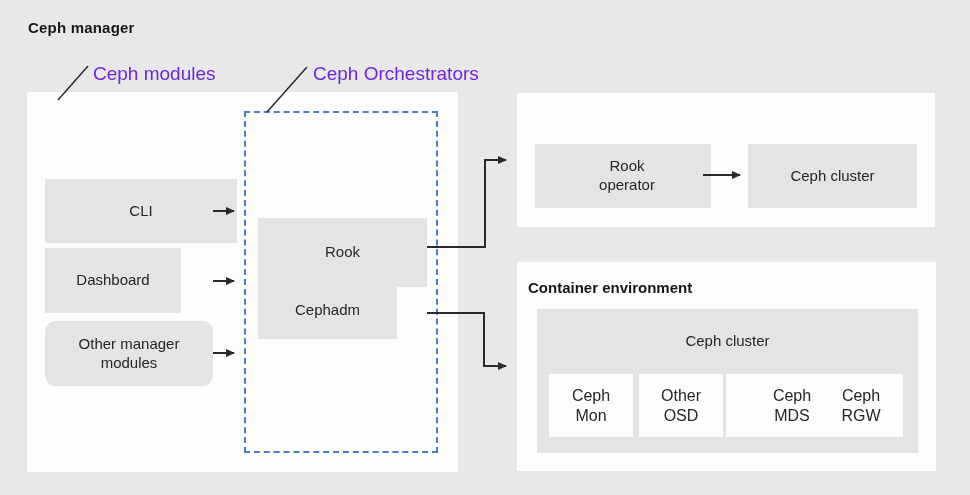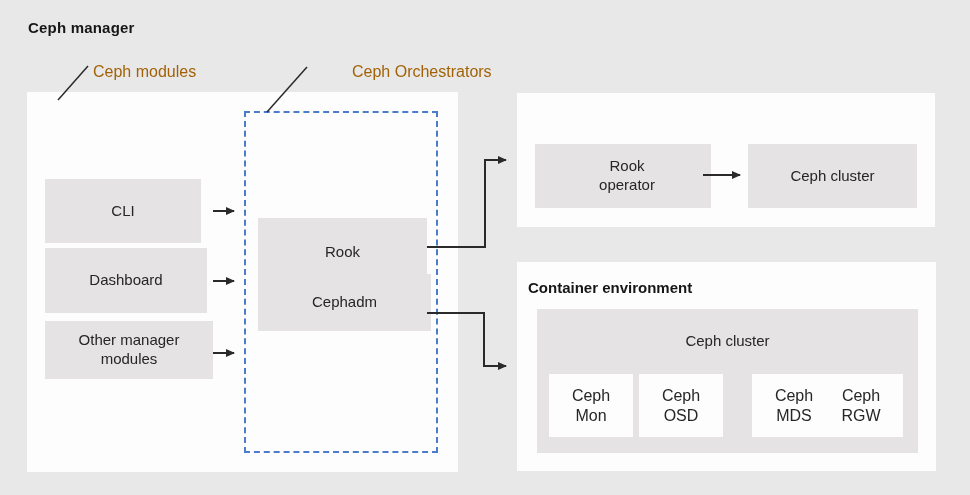--- a/index.html
+++ b/index.html
@@ -22,53 +22,53 @@
   .node-white {
     background: #fdfdfd;
     display: flex; align-items: center; justify-content: center;
     text-align: center;
     font-size: 16px; line-height: 1.25; color: #262626;
   }
   #diagram-title {
     left: 28px; top: 19px;
     font-size: 15px; font-weight: 700; letter-spacing: 0.2px; color: #161616;
   }
-  .callout-label { font-size: 16px; color: #a16207; }
+  .callout-label { font-size: 19px; color: #6d28d9; }
   #callout-modules-label { left: 93px; top: 63px; }
-  #callout-orchestrators-label { left: 313px; top: 63px; margin-left: 39px; }
+  #callout-orchestrators-label { left: 313px; top: 63px; }
   #main-panel   { left: 27px;  top: 92px;  width: 431px; height: 380px; }
   #orch-box {
     left: 244px; top: 111px; width: 190px; height: 338px;
     border: 2px dashed #4a7cc9; background: transparent;
   }
-  #node-cli       { left: 45px; top: 179px; width: 156px; height: 64px; }
-  #node-dashboard { left: 45px; top: 248px; width: 162px; height: 65px; justify-content: center; }
-  #node-other     { left: 45px; top: 321px; width: 168px; height: 58px; }
+  #node-cli       { left: 45px; top: 179px; width: 192px; height: 64px; }
+  #node-dashboard { left: 45px; top: 248px; width: 136px; height: 65px; justify-content: center; }
+  #node-other     { left: 45px; top: 321px; width: 168px; height: 65px; border-radius: 11px; }
   #node-other span { display: inline-block; max-width: 130px; }
   #node-rook    { left: 258px; top: 218px; width: 169px; height: 69px; }
-  #node-cephadm { left: 258px; top: 274px; width: 173px; height: 57px; }
+  #node-cephadm { left: 258px; top: 282px; width: 139px; height: 57px; }
   #rook-panel { left: 517px; top: 93px; width: 418px; height: 134px; }
   #node-rook-operator { left: 535px; top: 144px; width: 168px; height: 64px; padding-left: 8px; }
   #node-rook-operator span { display: inline-block; max-width: 80px; }
   #node-ceph-cluster-top { left: 748px; top: 144px; width: 169px; height: 64px; }
   #container-panel { left: 517px; top: 262px; width: 419px; height: 209px; }
   #container-env-title {
     left: 528px; top: 279px;
     font-size: 15px; font-weight: 700; color: #161616;
   }
   #cluster-box { left: 537px; top: 309px; width: 381px; height: 144px; }
   #cluster-box-label {
     left: 537px; top: 332px; width: 381px;
     text-align: center; font-size: 15px; color: #262626;
   }
   .daemon { top: 374px; width: 84px; height: 63px; position: absolute; }
   .daemon span { display: inline-block; max-width: 56px; }
   #daemon-mon { left: 549px; }
   #daemon-osd { left: 639px; }
-  #daemon-mds { left: 752px; }
+  #daemon-mds { left: 726px; padding-left: 24px; }
   #daemon-rgw { left: 819px; }
   #connector-layer { left: 0; top: 0; width: 970px; height: 495px; pointer-events: none; }
 </style>
 </head>
 <body>
 
 <div class="abs" id="diagram-title">Ceph manager</div>
 
 <div class="abs callout-label" id="callout-modules-label">Ceph modules</div>
 <div class="abs callout-label" id="callout-orchestrators-label">Ceph Orchestrators</div>
@@ -104,21 +104,21 @@
 </div>
 
 <div class="abs" id="container-env-title">Container environment</div>
 <div class="abs node" id="cluster-box"></div>
 <div class="abs" id="cluster-box-label">Ceph cluster</div>
 
 <div class="abs node-white daemon" id="daemon-mon">
   <span>Ceph Mon</span>
 </div>
 <div class="abs node-white daemon" id="daemon-osd">
-  <span>Ceph OSD</span>
+  <span>Other OSD</span>
 </div>
 <div class="abs node-white daemon" id="daemon-mds">
   <span>Ceph MDS</span>
 </div>
 <div class="abs node-white daemon" id="daemon-rgw">
   <span>Ceph RGW</span>
 </div>
 
 <svg class="abs" id="connector-layer" width="970" height="495" viewBox="0 0 970 495" xmlns="http://www.w3.org/2000/svg">
   <defs>

